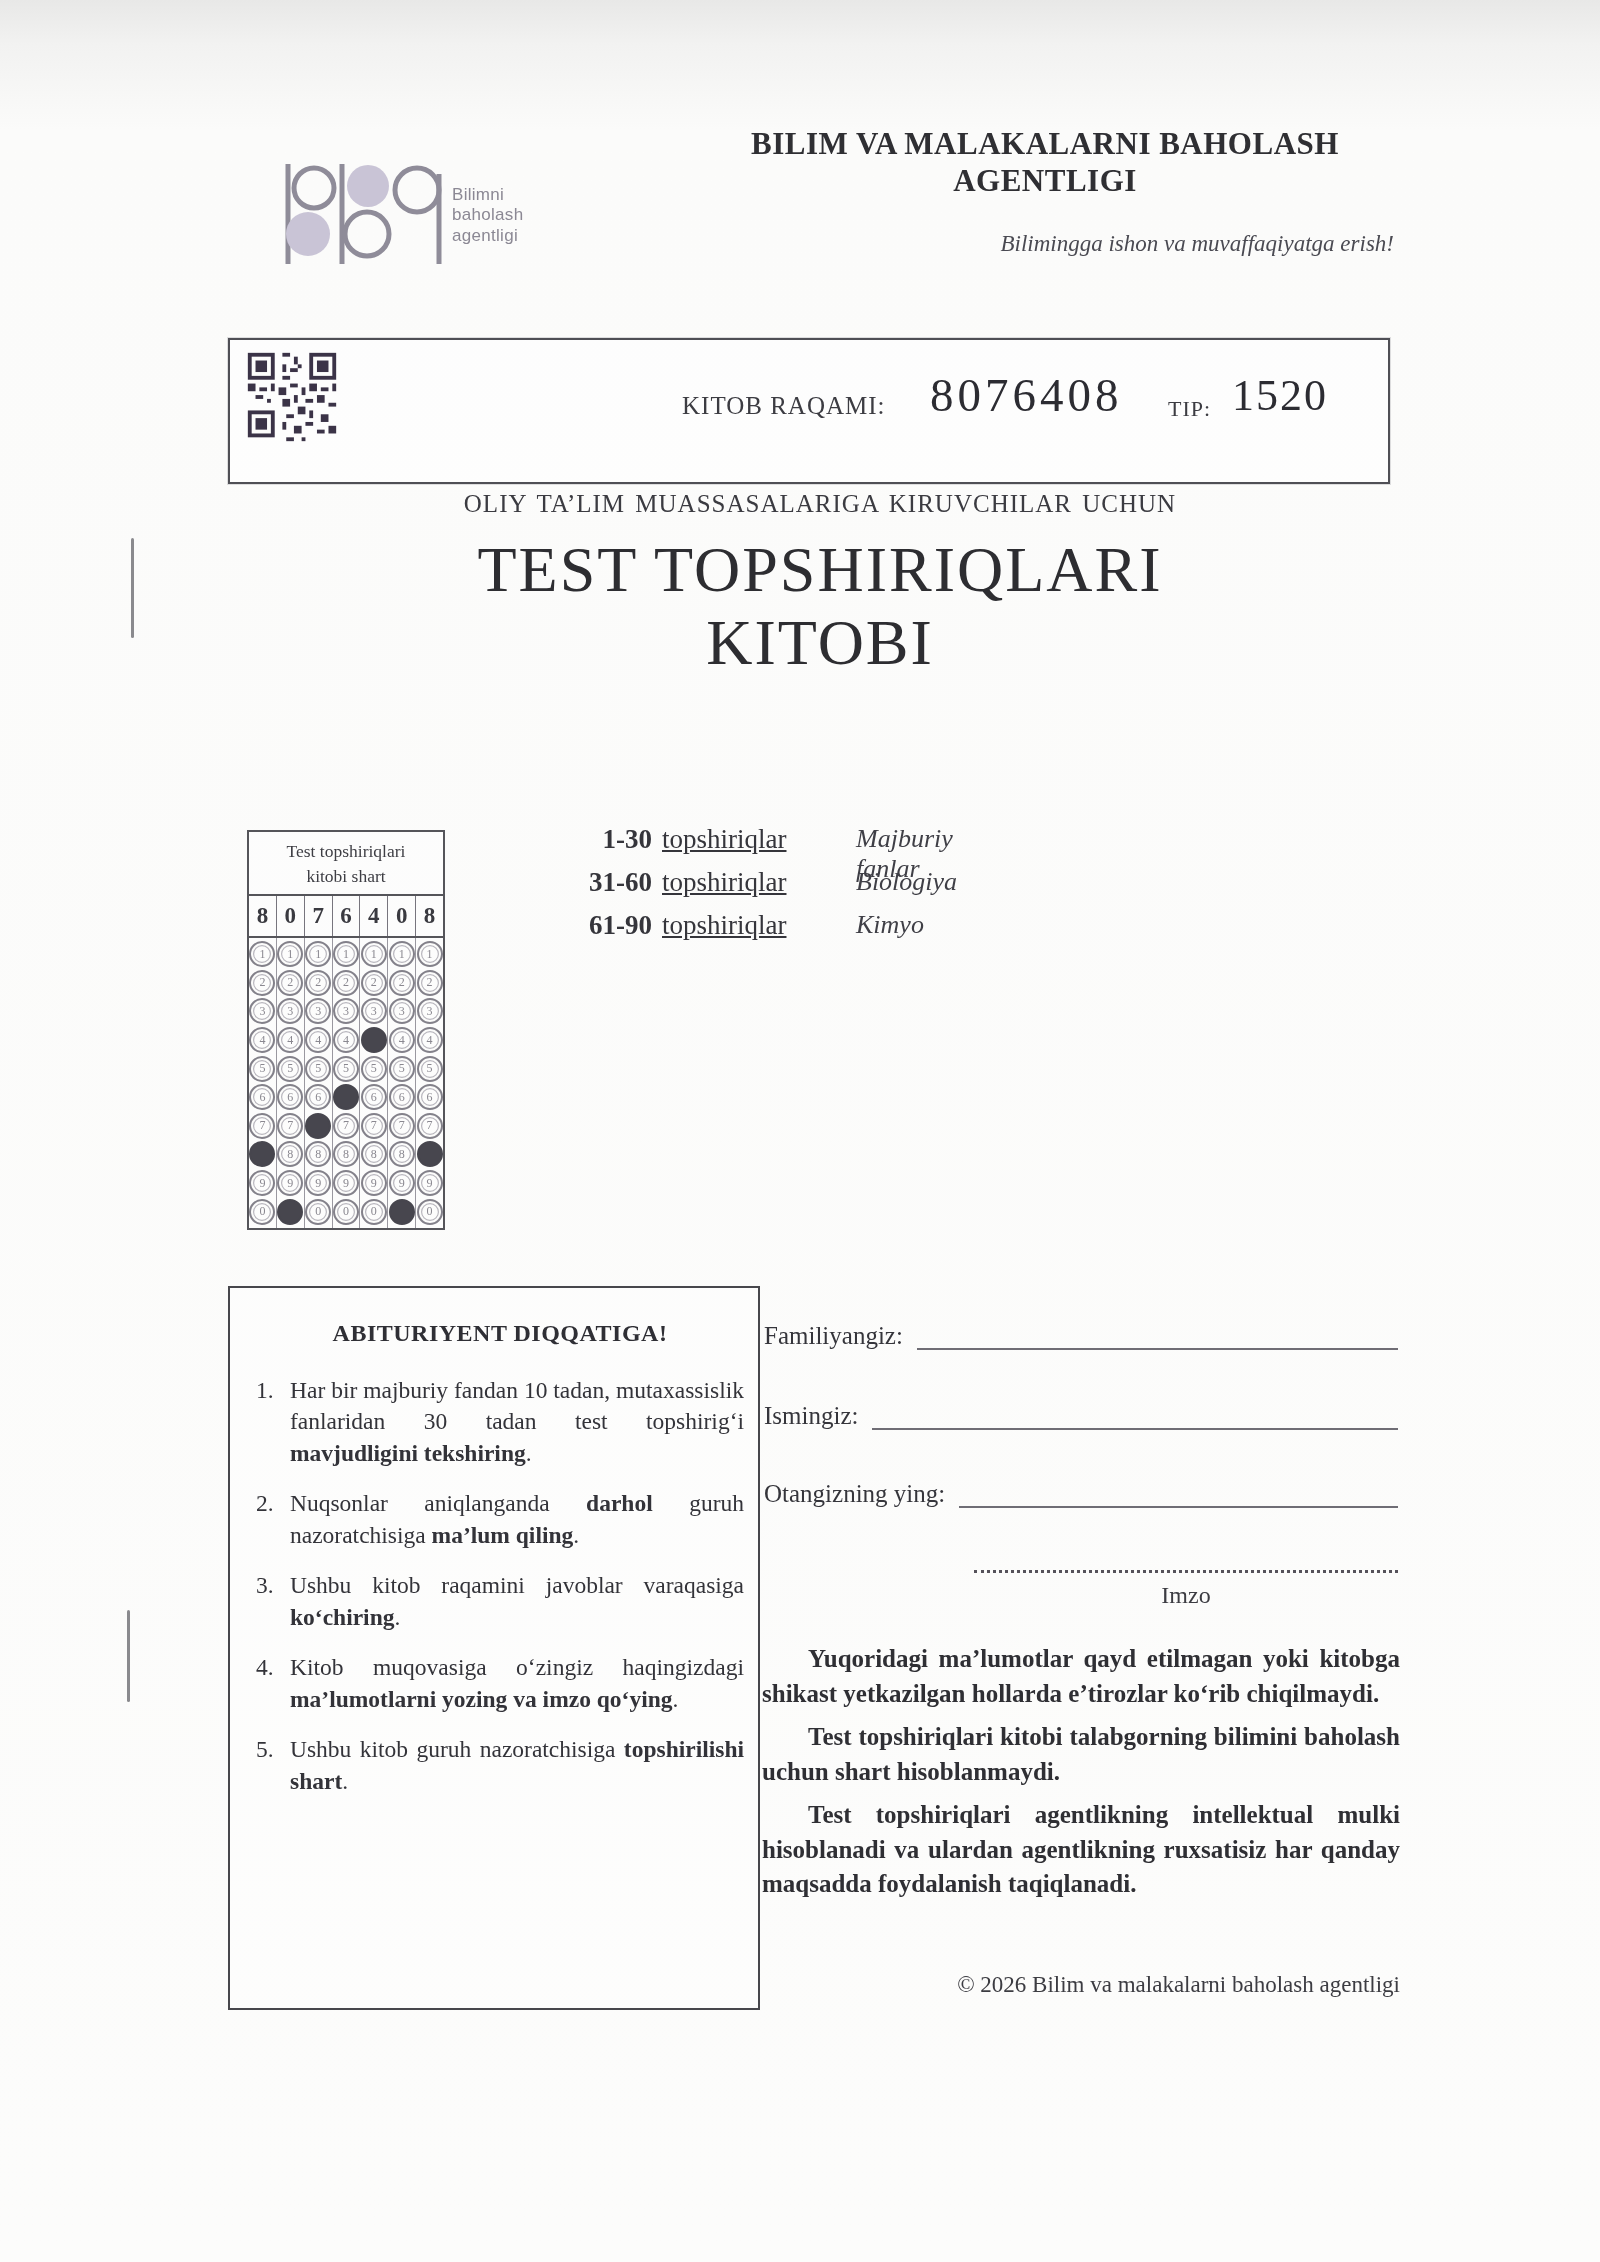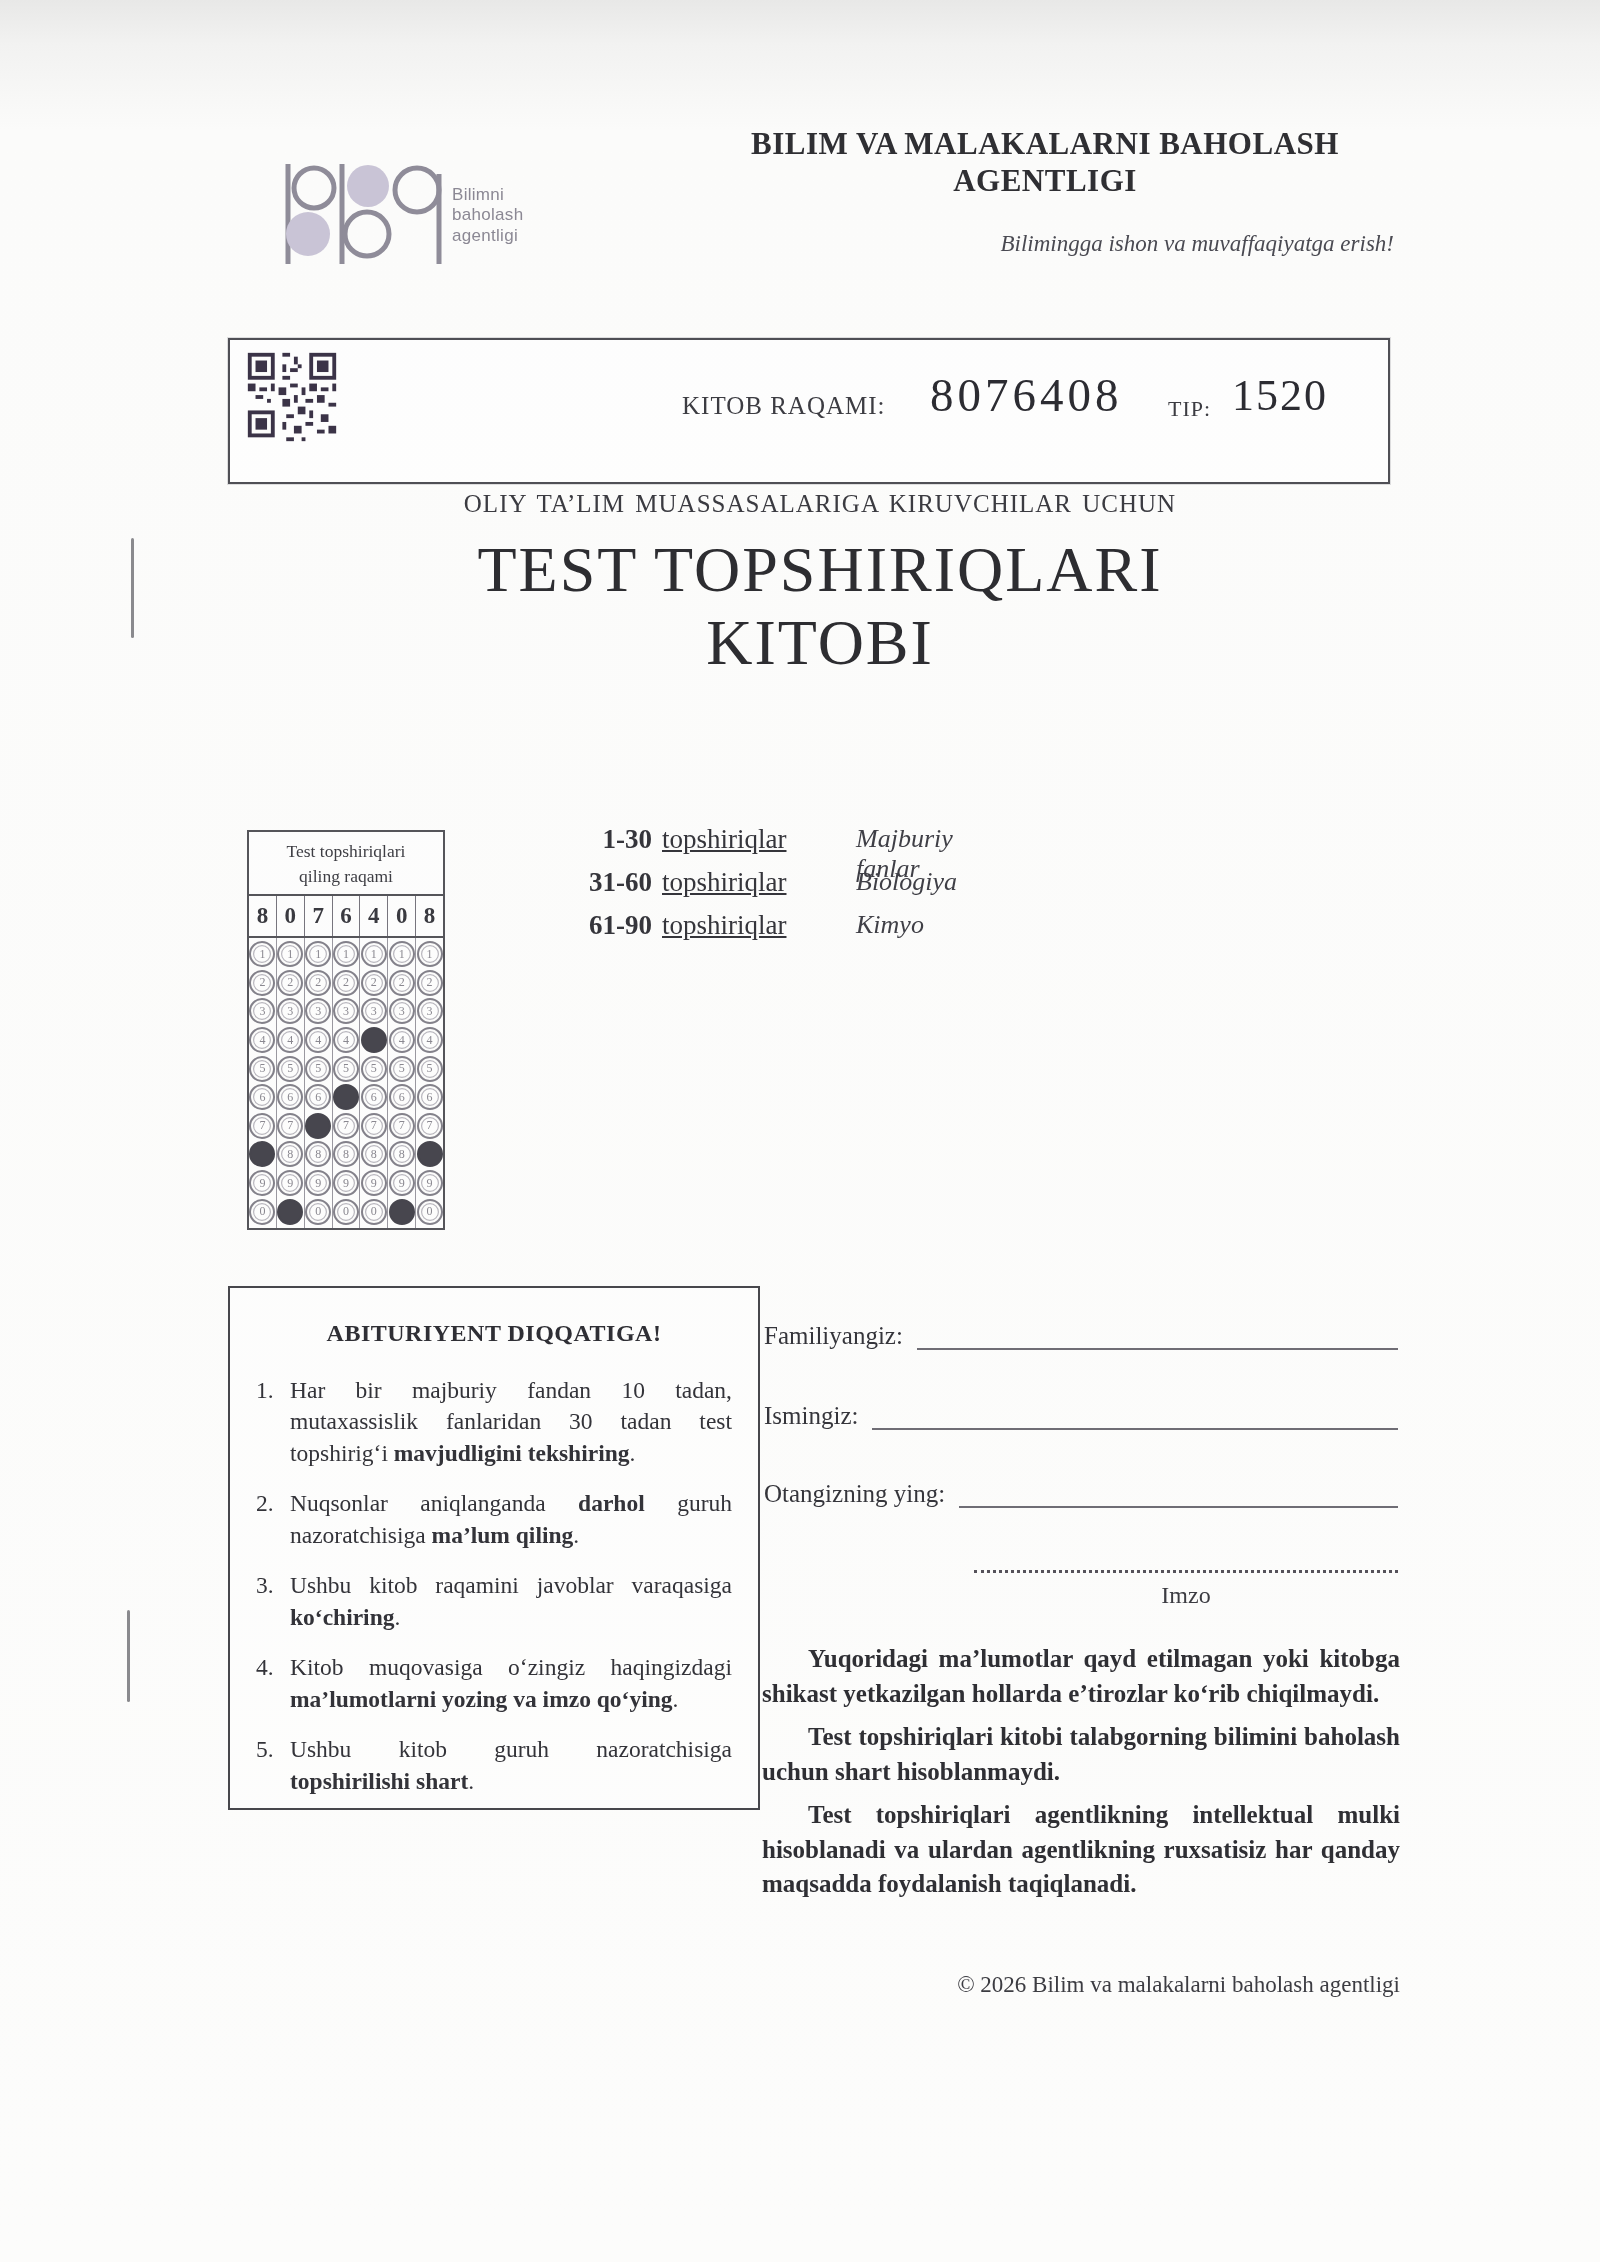--- a/index.html
+++ b/index.html
@@ -35,21 +35,21 @@
   .bubble-col{flex:1;display:flex;flex-direction:column;align-items:center;border-right:1.5px solid #9a98a0;padding-top:2px;}
   .bubble-col:last-child{border-right:none;}
   .bubble{width:22px;height:22px;border-radius:50%;border:2px solid #83818a;margin:1.3px 0;display:flex;align-items:center;justify-content:center;font-size:12px;color:#8a8890;box-shadow:inset 0 0 0 2px #fcfcfb,inset 0 0 0 3.2px #b9b7be;}
   .bubble.filled{background:#47464e;border-color:#47464e;box-shadow:none;}
   
   .topic-row{position:relative;display:flex;align-items:baseline;margin-bottom:12px;font-size:27px;color:#35353b;}
   .t-range{width:92px;text-align:right;font-weight:bold;}
   .t-word{margin-left:10px;text-decoration:underline;}
   .t-subject{position:absolute;left:296px;font-style:italic;font-size:26px;color:#3f3f46;}
   
-  .notice-box{width:532px;height:524px;border:2px solid #47474c;box-sizing:border-box;padding:32px 26px 0 26px;background:rgba(255,255,255,.35);}
+  .notice-box{width:532px;height:724px;border:2px solid #47474c;box-sizing:border-box;padding:32px 14px 0 26px;background:rgba(255,255,255,.35);}
   .notice-title{text-align:center;font-size:24px;font-weight:bold;letter-spacing:.5px;color:#2f2f35;margin-bottom:28px;}
   .n-item{display:flex;margin-bottom:19px;font-size:23.5px;line-height:1.34;color:#333339;}
   .n-num{width:34px;flex:none;}
   .n-body{flex:1;text-align:justify;}
   .n-body .b{font-weight:bold;}
   
   .field-row{display:flex;align-items:flex-end;gap:14px;width:634px;}
   .field-label{font-size:25px;color:#35353b;white-space:nowrap;}
   .field-line{flex:1;border-bottom:2px solid #6f6d75;height:30px;}
   .sig-dotted{width:424px;border-bottom:3.5px dotted #55525a;height:22px;}
@@ -146,21 +146,21 @@
 
   <div class="abs subtitle" style="left:320px;top:490px;">OLIY TA’LIM MUASSASALARIGA KIRUVCHILAR UCHUN</div>
   <div class="abs main-title" style="left:320px;top:534px;">
     <div>TEST TOPSHIRIQLARI</div>
     <div>KITOBI</div>
   </div>
 
   <div class="abs grid-box" style="left:247px;top:830px;">
     <div class="grid-title">
       <div>Test topshiriqlari</div>
-      <div>qiling raqami</div>
+      <div>kitobi shart</div>
     </div>
     <div class="digit-row">
         <div class="digit-cell">8</div>
         <div class="digit-cell">0</div>
         <div class="digit-cell">7</div>
         <div class="digit-cell">6</div>
         <div class="digit-cell">4</div>
         <div class="digit-cell">0</div>
         <div class="digit-cell">8</div>
       </div>

